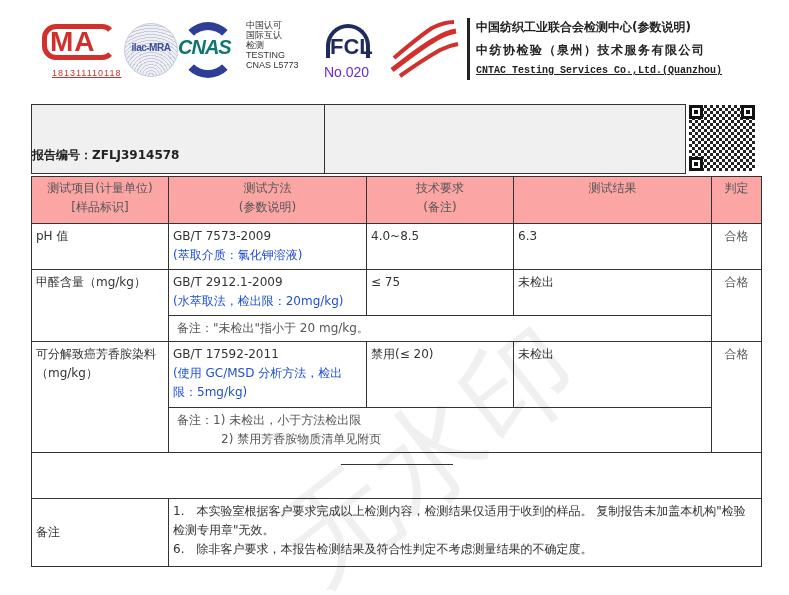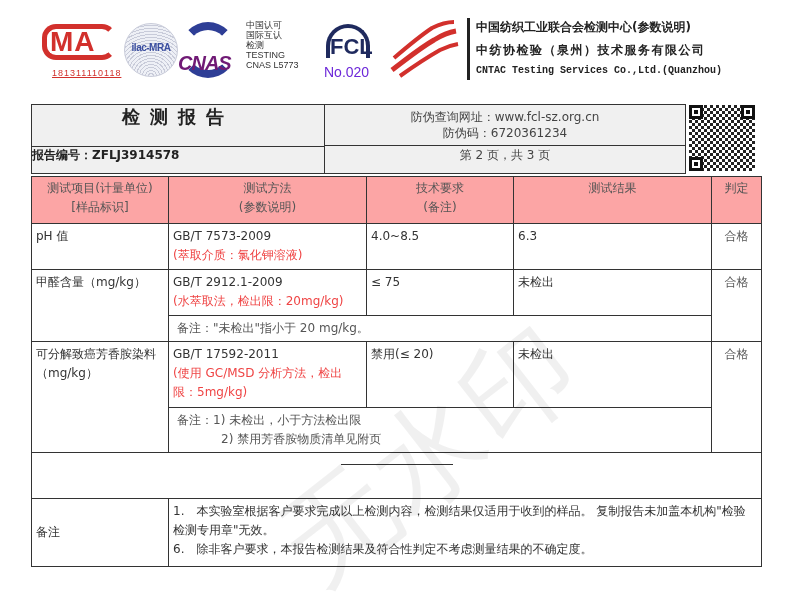--- a/index.html
+++ b/index.html
@@ -17,34 +17,34 @@
   .cma-num { position: absolute; left: 12px; top: 48px; font: 9px "Liberation Sans", sans-serif;
              color: #d2302c; letter-spacing: 1px; text-decoration: underline; }
   .ilac { position: absolute; left: 124px; top: 23px; width: 52px; height: 52px; border-radius: 50%;
           background: repeating-radial-gradient(circle at 50% 100%, #eef0f6 0 2px, #c8cbd9 2px 3px);
           border: 1px solid #c8cbd9; }
   .ilac-text { position: absolute; left: 0; top: 18px; width: 52px; text-align: center;
                font: bold 10px "Liberation Sans", sans-serif; color: #3a4ea0; letter-spacing: -0.5px; }
   .cnas { position: absolute; left: 180px; top: 22px; width: 56px; height: 56px; border-radius: 50%;
           background: #ffffff; border: 8px solid #2e3e96; box-sizing: border-box;
           border-left-color: #ffffff; border-right-color: #ffffff; }
-  .cnas-text { position: absolute; left: 178px; top: 52px; font: italic bold 20px "Liberation Sans", sans-serif;
-               color: #701a75; letter-spacing: -1px; }
+  .cnas-text { position: absolute; left: 178px; top: 36px; font: italic bold 20px "Liberation Sans", sans-serif;
+               color: #0f766e; letter-spacing: -1px; }
   .cnas-info { position: absolute; left: 246px; top: 20px; font: 9px/10px "Liberation Sans", sans-serif; color: #333; }
   .cnas-info div { white-space: nowrap; }
   .fcl { position: absolute; left: 322px; top: 24px; width: 60px; height: 60px; }
   .fcl-arc { position: absolute; left: 4px; top: 0; width: 44px; height: 34px;
              border: 4px solid #1f2a5e; border-bottom: none; border-radius: 24px 24px 0 0; box-sizing: border-box; }
   .fcl-text { position: absolute; left: 8px; top: 10px; font: bold 22px "Liberation Sans", sans-serif; color: #1f2a5e; }
   .fcl-no { position: absolute; left: 2px; top: 40px; font: 14px "Liberation Sans", sans-serif; color: #6d28d9; }
   .swoosh { position: absolute; left: 390px; top: 18px; width: 70px; height: 60px; }
   .cntac { position: absolute; left: 467px; top: 18px; height: 62px; border-left: 3px solid #222; padding-left: 6px; }
   .cntac .l1 { font: bold 12px "DejaVu Sans", sans-serif; color: #222; margin-top: 1px; white-space: nowrap; }
   .cntac .l2 { font: bold 12px "DejaVu Sans", sans-serif; color: #222; margin-top: 6px; letter-spacing: 1.5px; white-space: nowrap; }
-  .cntac .l3 { font: bold 10px "Liberation Mono", monospace; color: #222; margin-top: 6px; white-space: nowrap; }
+  .cntac .l3 { font: bold 10px "Liberation Mono", monospace; color: #222; margin-top: 6px; white-space: nowrap; text-decoration: underline; }
 
   
   .title-block { position: absolute; left: 31px; top: 104px; width: 655px; height: 70px;
                  border: 1.5px solid #333; box-sizing: border-box; background: #f0f0f0; }
   .tb-left { position: absolute; left: 0; top: 0; width: 292px; height: 100%; border-right: 1.5px solid #333; }
   .tb-title { position: absolute; left: 0; top: 0; width: 100%; height: 41px; line-height: 41px; text-align: center;
               font: bold 18px "DejaVu Sans", sans-serif; letter-spacing: 10px; border-bottom: 1.5px solid #333; color: #222; }
   .tb-no { position: absolute; left: 0; top: 42px; width: 100%; height: 26px; line-height: 26px; text-align: left;
            font: bold 12px "DejaVu Sans", sans-serif; color: #222; }
   .tb-right { position: absolute; left: 293px; top: 0; right: 0; height: 100%; }
@@ -59,21 +59,21 @@
   .qr .fp { position: absolute; width: 14px; height: 14px; border: 3px solid #111; background: #fff; box-sizing: border-box; }
   .qr .fp::after { content: ""; position: absolute; left: 2px; top: 2px; width: 4px; height: 4px; background: #111; }
 
   
   table.main { position: absolute; left: 31px; top: 176px; width: 730px; border-collapse: collapse; table-layout: fixed; }
   table.main td { border: 1.5px solid #333; vertical-align: top; font: 12px/19px "DejaVu Sans", sans-serif; color: #333;
                   padding: 3px 4px; box-sizing: border-box; }
   table.main tr.head td { background: #fca5a5; text-align: center; color: #555; padding: 2px 2px 6px; }
   table.main td.verdict { text-align: center; color: #555; }
   table.main td.note { color: #555; padding-left: 8px; }
-  .cn { color: #ef4444; }
+  .cn { color: #1d4ed8; }
   .sep-line { display: block; margin: 8px auto 0; width: 112px; border-top: 1.5px solid #333; }
 
   
   .watermark { position: absolute; left: 260px; top: 380px; font: 110px "DejaVu Sans", sans-serif; color: rgba(0,0,0,0.06);
                transform: rotate(-38deg); white-space: nowrap; pointer-events: none; letter-spacing: 4px; }
 </style>
 </head>
 <body>
 
 <div class="logos">
@@ -106,31 +106,23 @@
   </svg>
   <div class="cntac">
     <div class="l1">中国纺织工业联合会检测中心(参数说明)</div>
     <div class="l2">中纺协检验（泉州）技术服务有限公司</div>
     <div class="l3">CNTAC Testing Services Co.,Ltd.(Quanzhou)</div>
   </div>
 </div>
 
 <div class="title-block">
   <div class="tb-left">
-    <div class="tb-title">检测报告</div>
     <div class="tb-no">
       <span>报告编号：</span><span>ZFLJ3914578</span>
     </div>
-  </div>
-  <div class="tb-right">
-    <div class="tb-verify">
-      <div><span>防伪查询网址：</span><span>www.fcl-sz.org.cn</span></div>
-      <div><span>防伪码：</span><span>6720361234</span></div>
-    </div>
-    <div class="tb-page">第 2 页，共 3 页</div>
   </div>
 </div>
 <div class="qr">
   <div class="fp" style="left:0;top:0"></div>
   <div class="fp" style="right:0;top:0"></div>
   <div class="fp" style="left:0;bottom:0"></div>
 </div>
 
 <table class="main">
   <colgroup>

